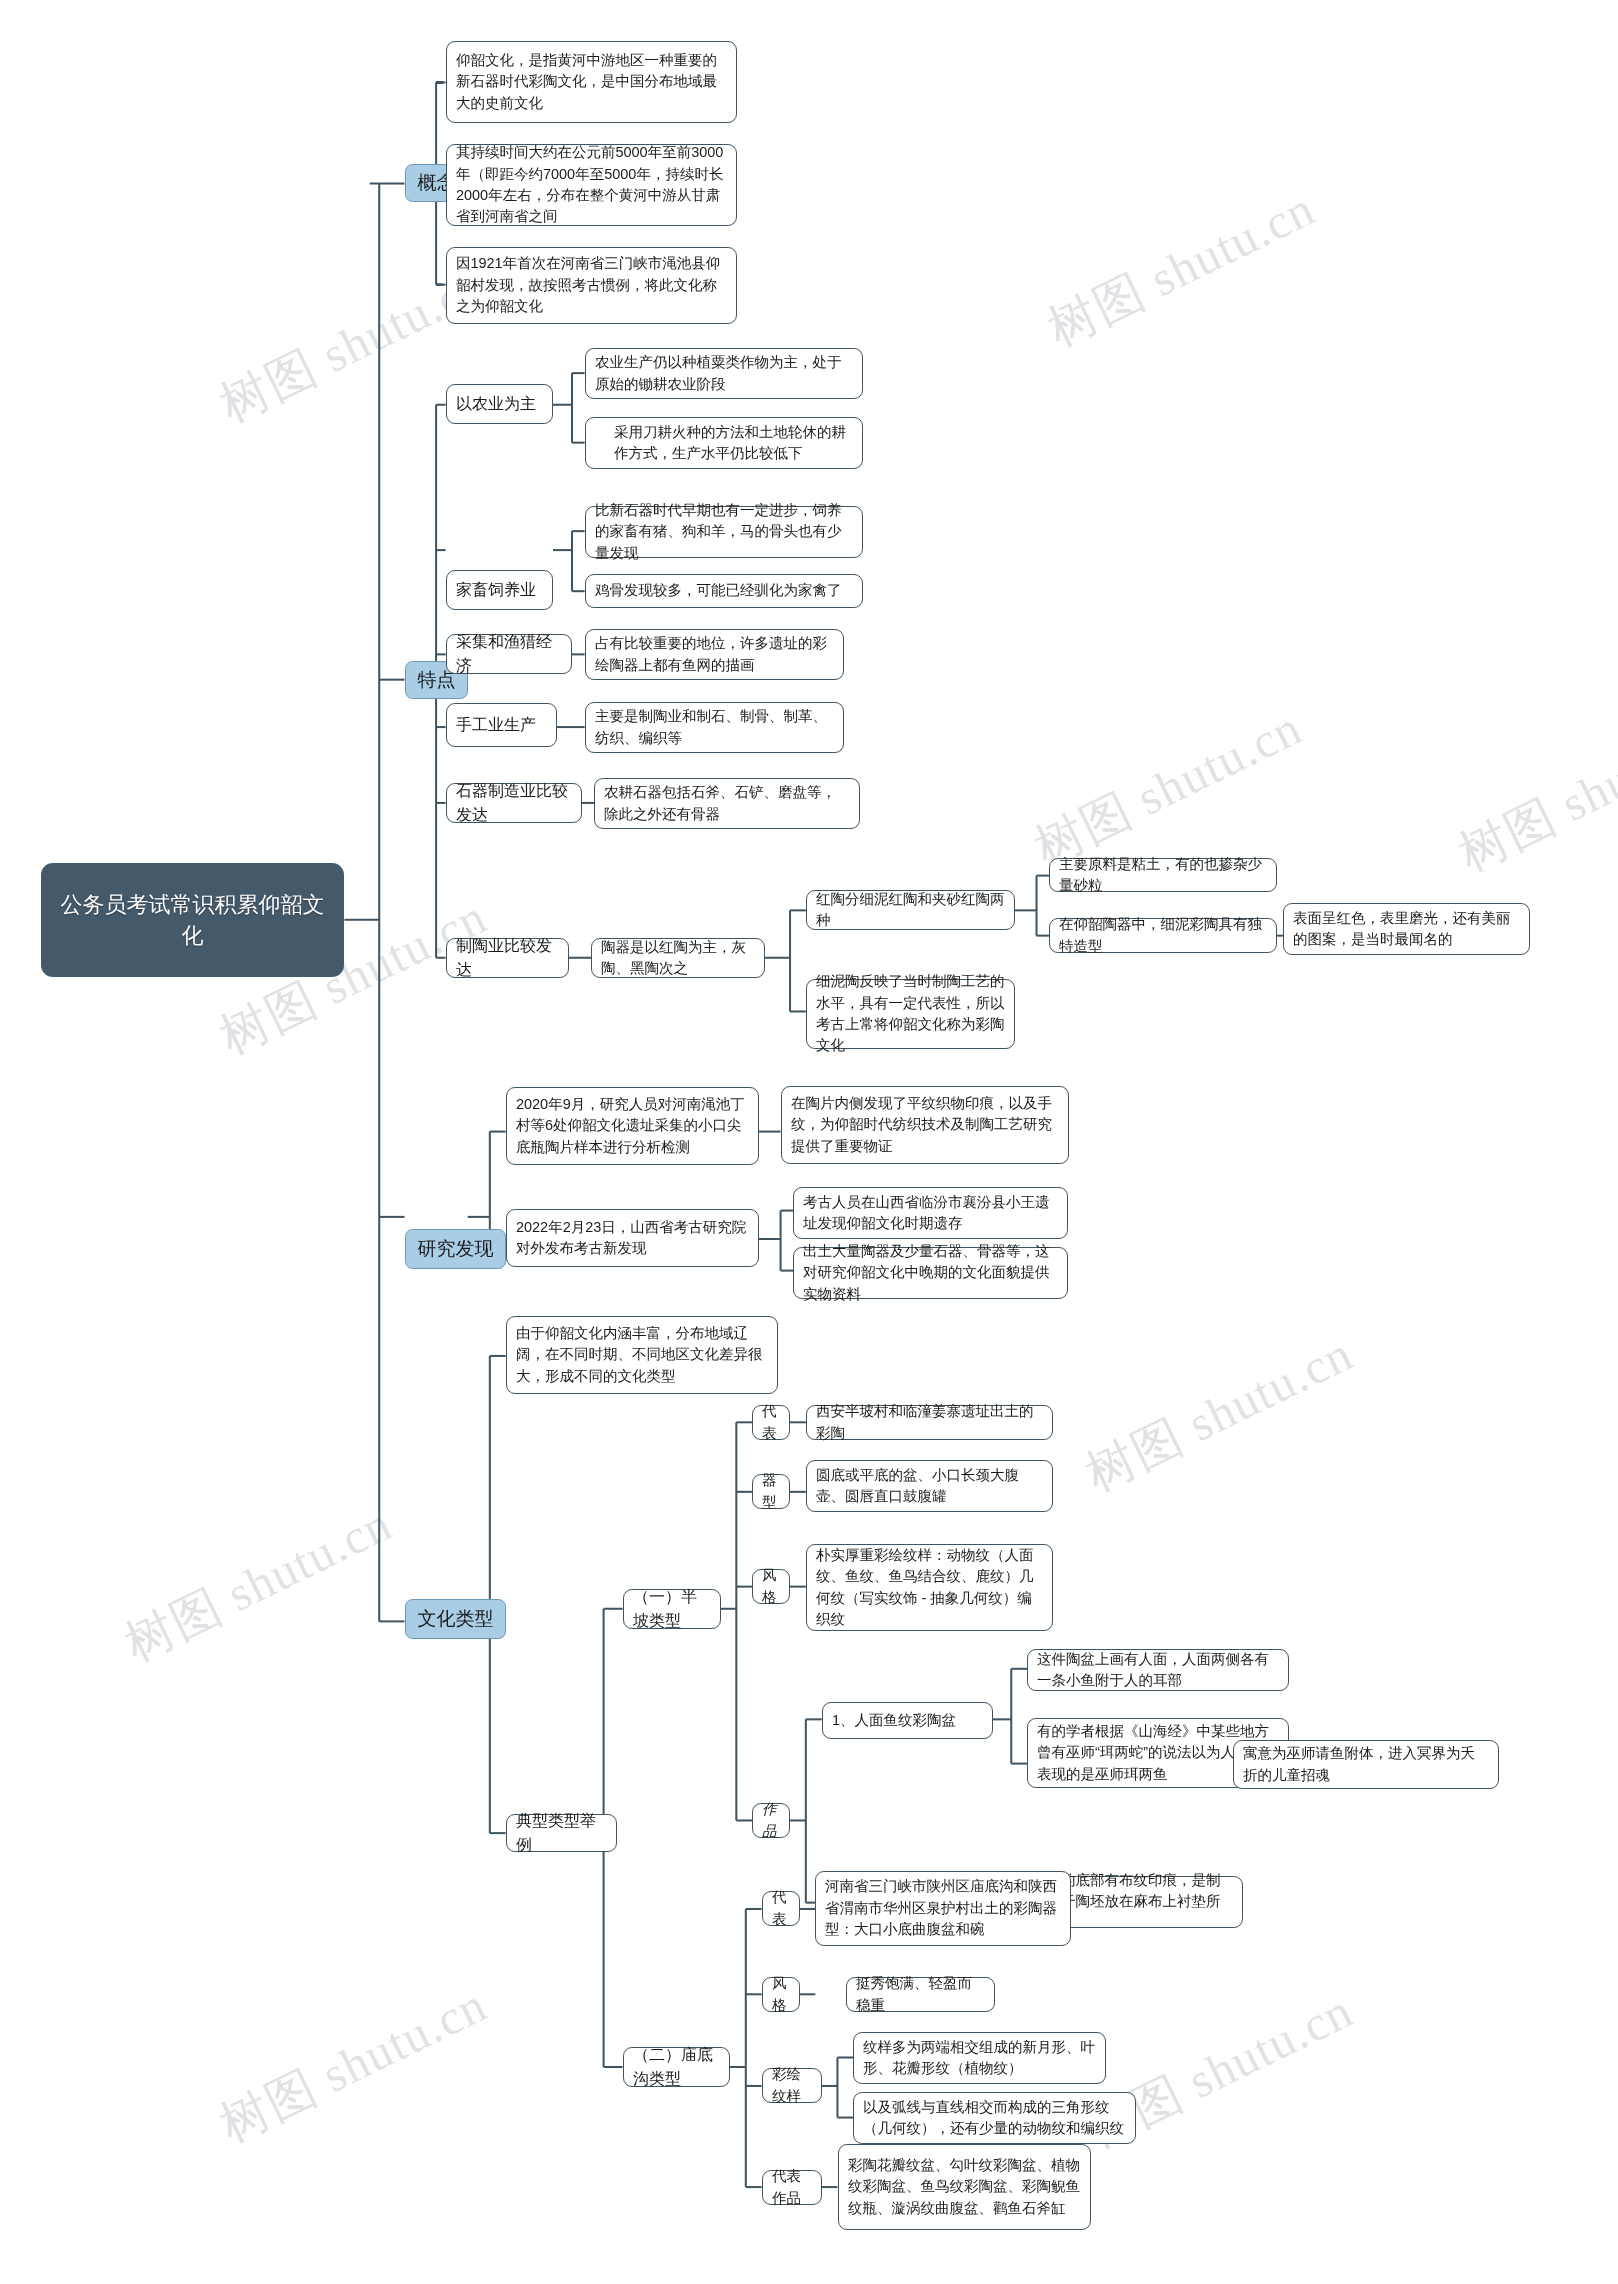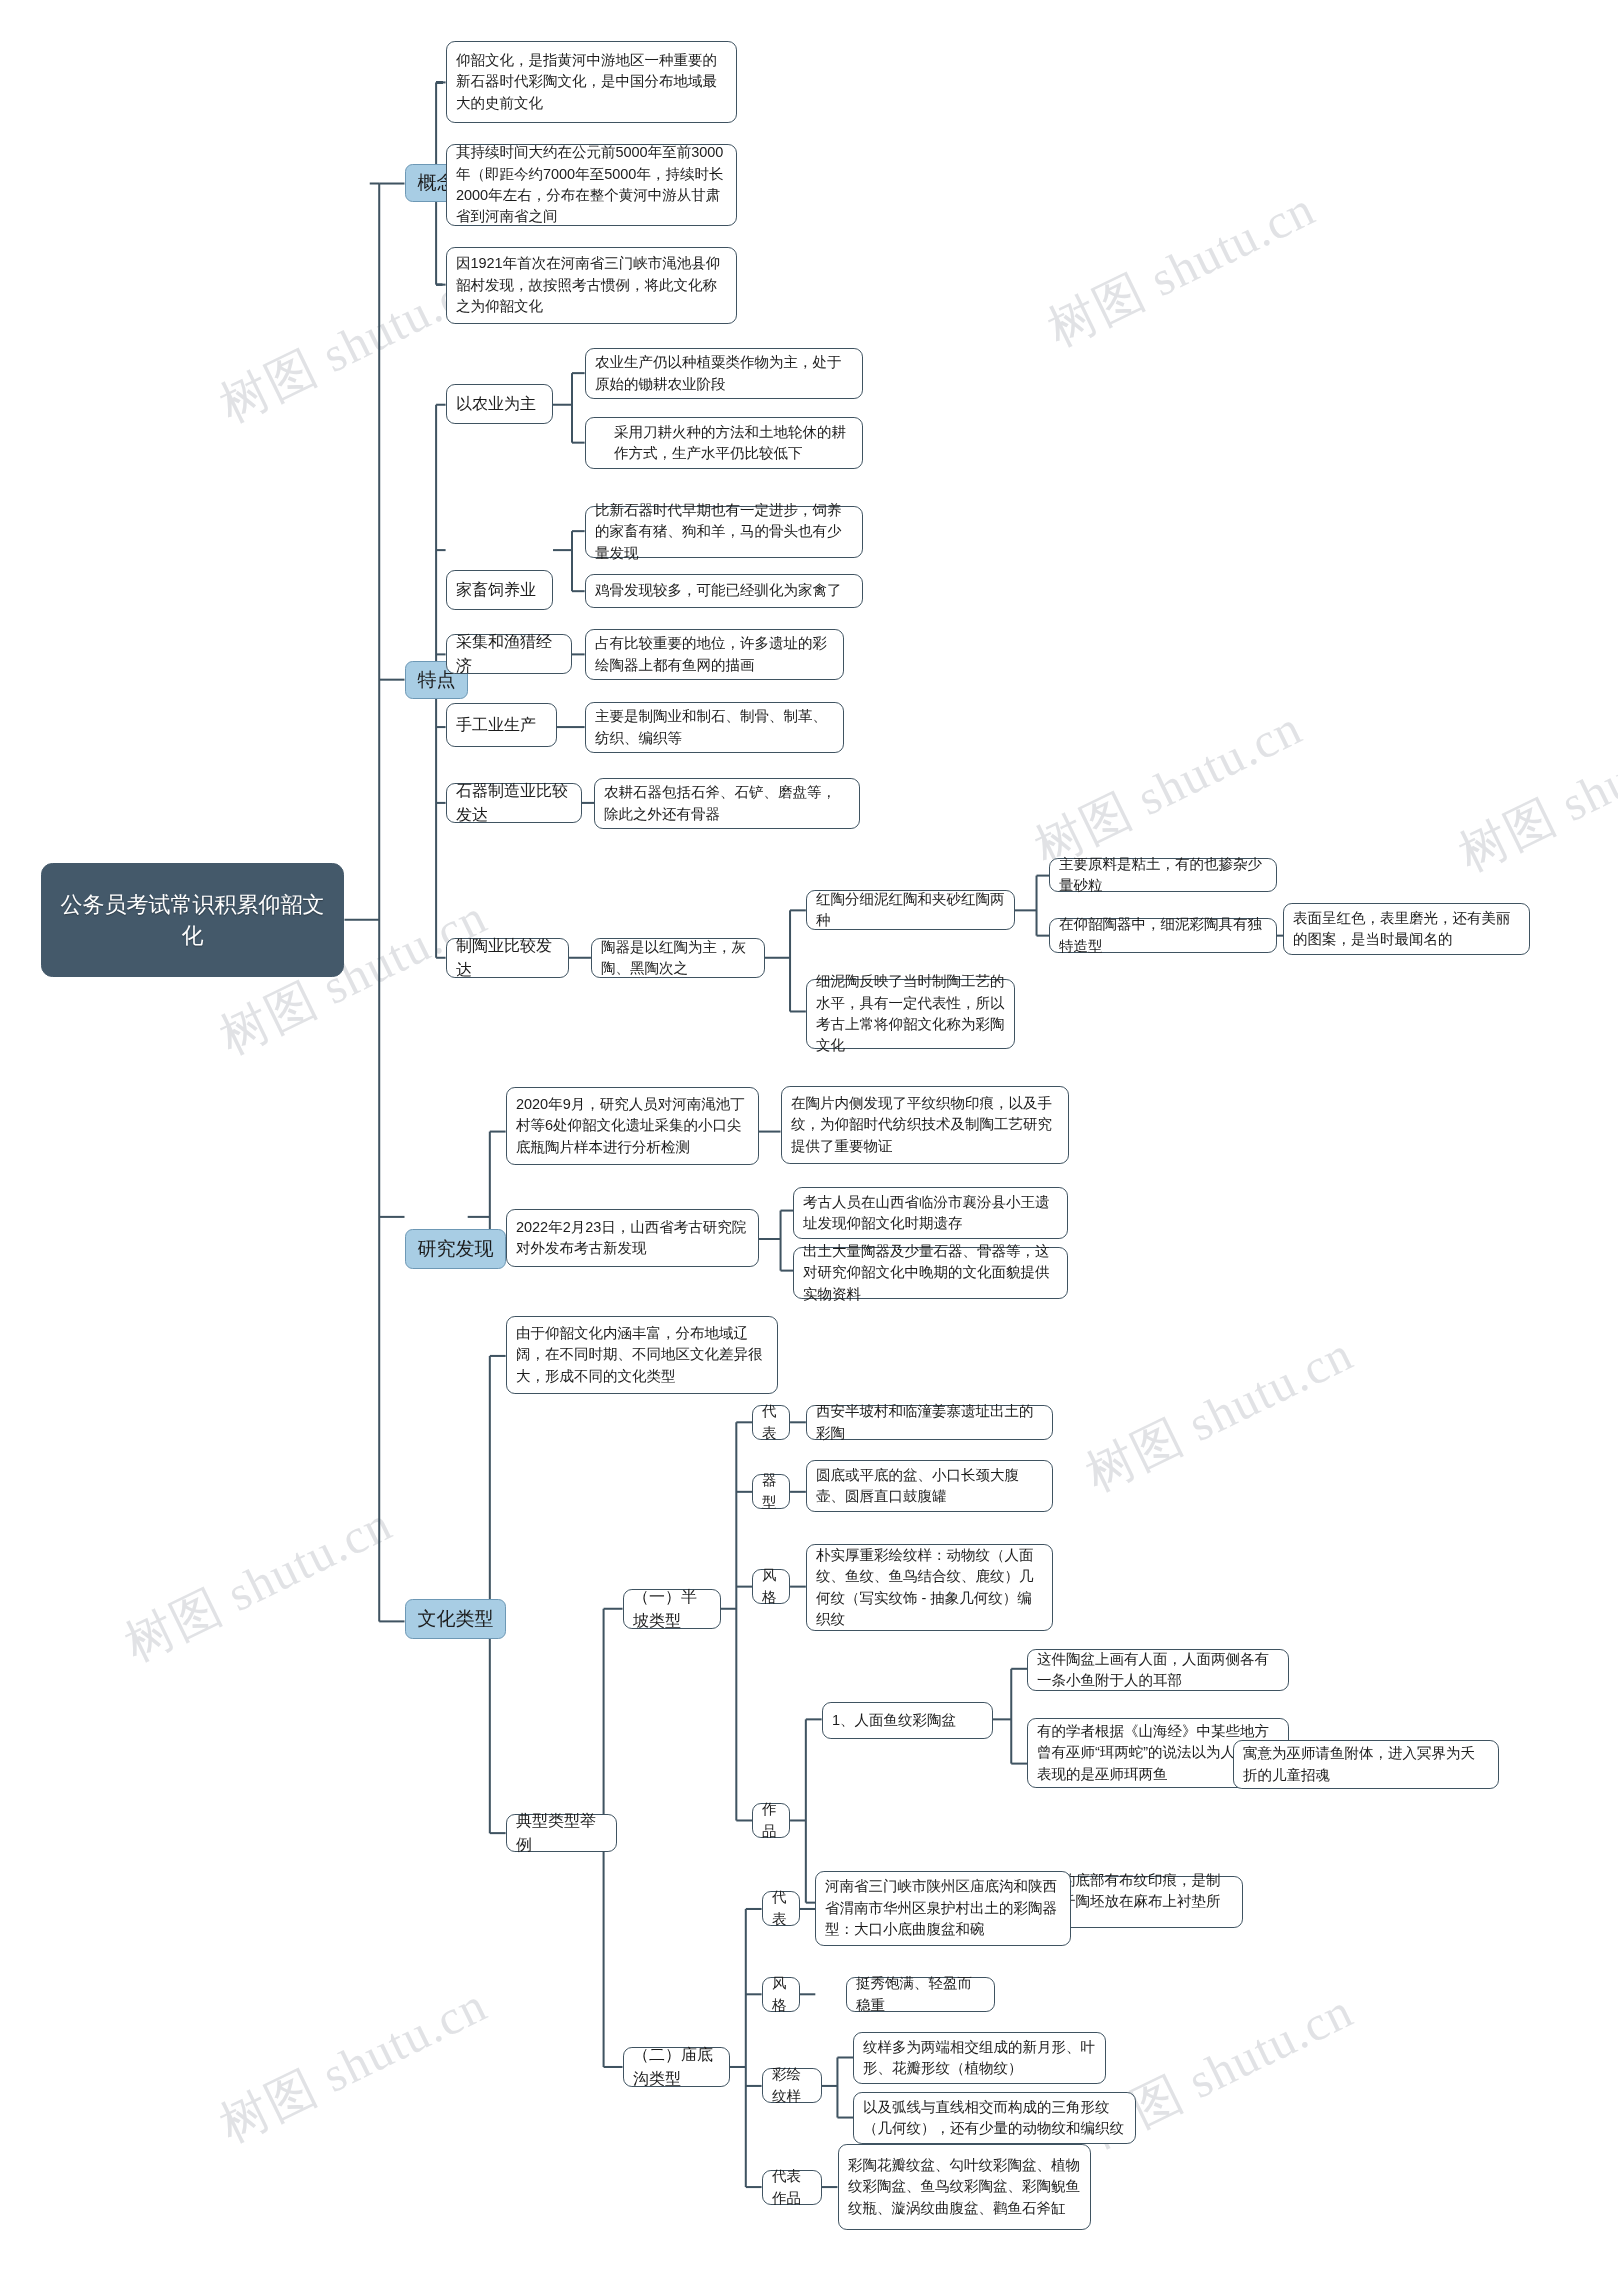--- a/index.html
+++ b/index.html
@@ -330,21 +330,21 @@
   </div>
   <div class="node leaf" style="left:806px;top:1460px;width:247px;height:52px;">
     <span>圆底或平底的盆、小口长颈大腹壶、圆唇直口鼓腹罐</span>
   </div>
   <div class="node small" style="left:752px;top:1569px;width:38px;height:35px;justify-content:center;">
     <span>风格</span>
   </div>
   <div class="node leaf" style="left:806px;top:1544px;width:247px;height:87px;">
     <span>朴实厚重彩绘纹样：动物纹（人面纹、鱼纹、鱼鸟结合纹、鹿纹）几何纹（写实纹饰 - 抽象几何纹）编织纹</span>
   </div>
-  <div class="node small" style="left:752px;top:1803px;width:38px;height:35px;justify-content:center;">
+  <div class="node small" style="left:752px;top:1803px;width:38px;height:35px;justify-content:center;font-style:italic;">
     <span>作品</span>
   </div>
   <div class="node leaf" style="left:822px;top:1702px;width:171px;height:37px;">
     <span>1、人面鱼纹彩陶盆</span>
   </div>
   <div class="node leaf" style="left:1027px;top:1649px;width:262px;height:42px;">
     <span>这件陶盆上画有人面，人面两侧各有一条小鱼附于人的耳部</span>
   </div>
   <div class="node leaf" style="left:1027px;top:1718px;width:262px;height:70px;">
     <span>有的学者根据《山海经》中某些地方曾有巫师“珥两蛇”的说法以为人面鱼纹表现的是巫师珥两鱼</span>

